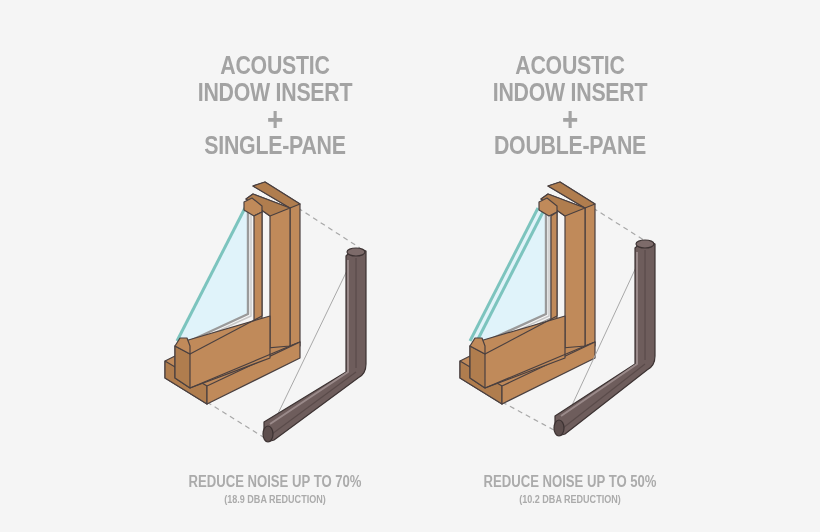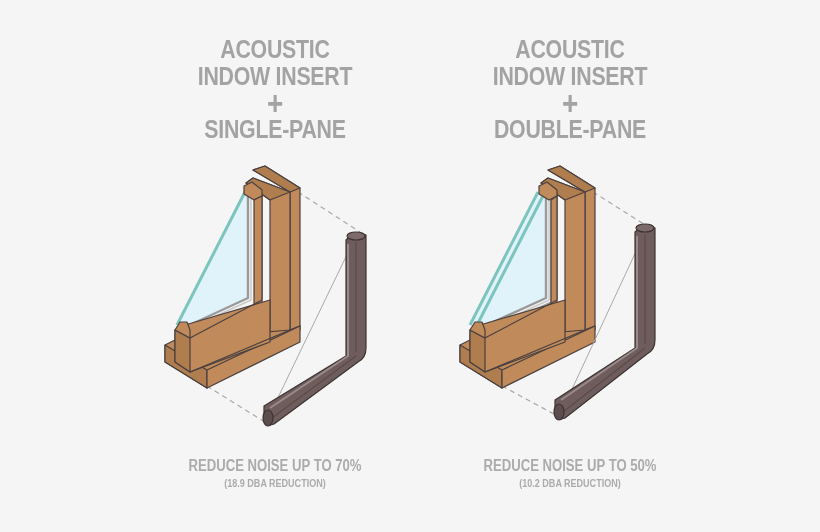--- a/index.html
+++ b/index.html
@@ -3,21 +3,21 @@
 <meta charset="utf-8">
 <style>
   html, body { margin: 0; padding: 0; }
   body {
     width: 820px; height: 532px;
     background: #f5f5f5;
     position: relative;
     overflow: hidden;
     font-family: "Liberation Sans", "DejaVu Sans", sans-serif;
   }
-  .panel { position: absolute; top: 0; width: 300px; height: 435px; }
+  .panel { position: absolute; top: 16px; width: 300px; height: 435px; }
   .panel.left { left: 125px; }
   .panel.right { left: 420px; }
   .title {
     position: absolute; left: 0; width: 300px; top: 36px;
     text-align: center;
     color: #a3a3a3;
     font-family: "Liberation Sans", sans-serif;
     font-weight: bold;
     font-size: 26px;
     line-height: 27px;

